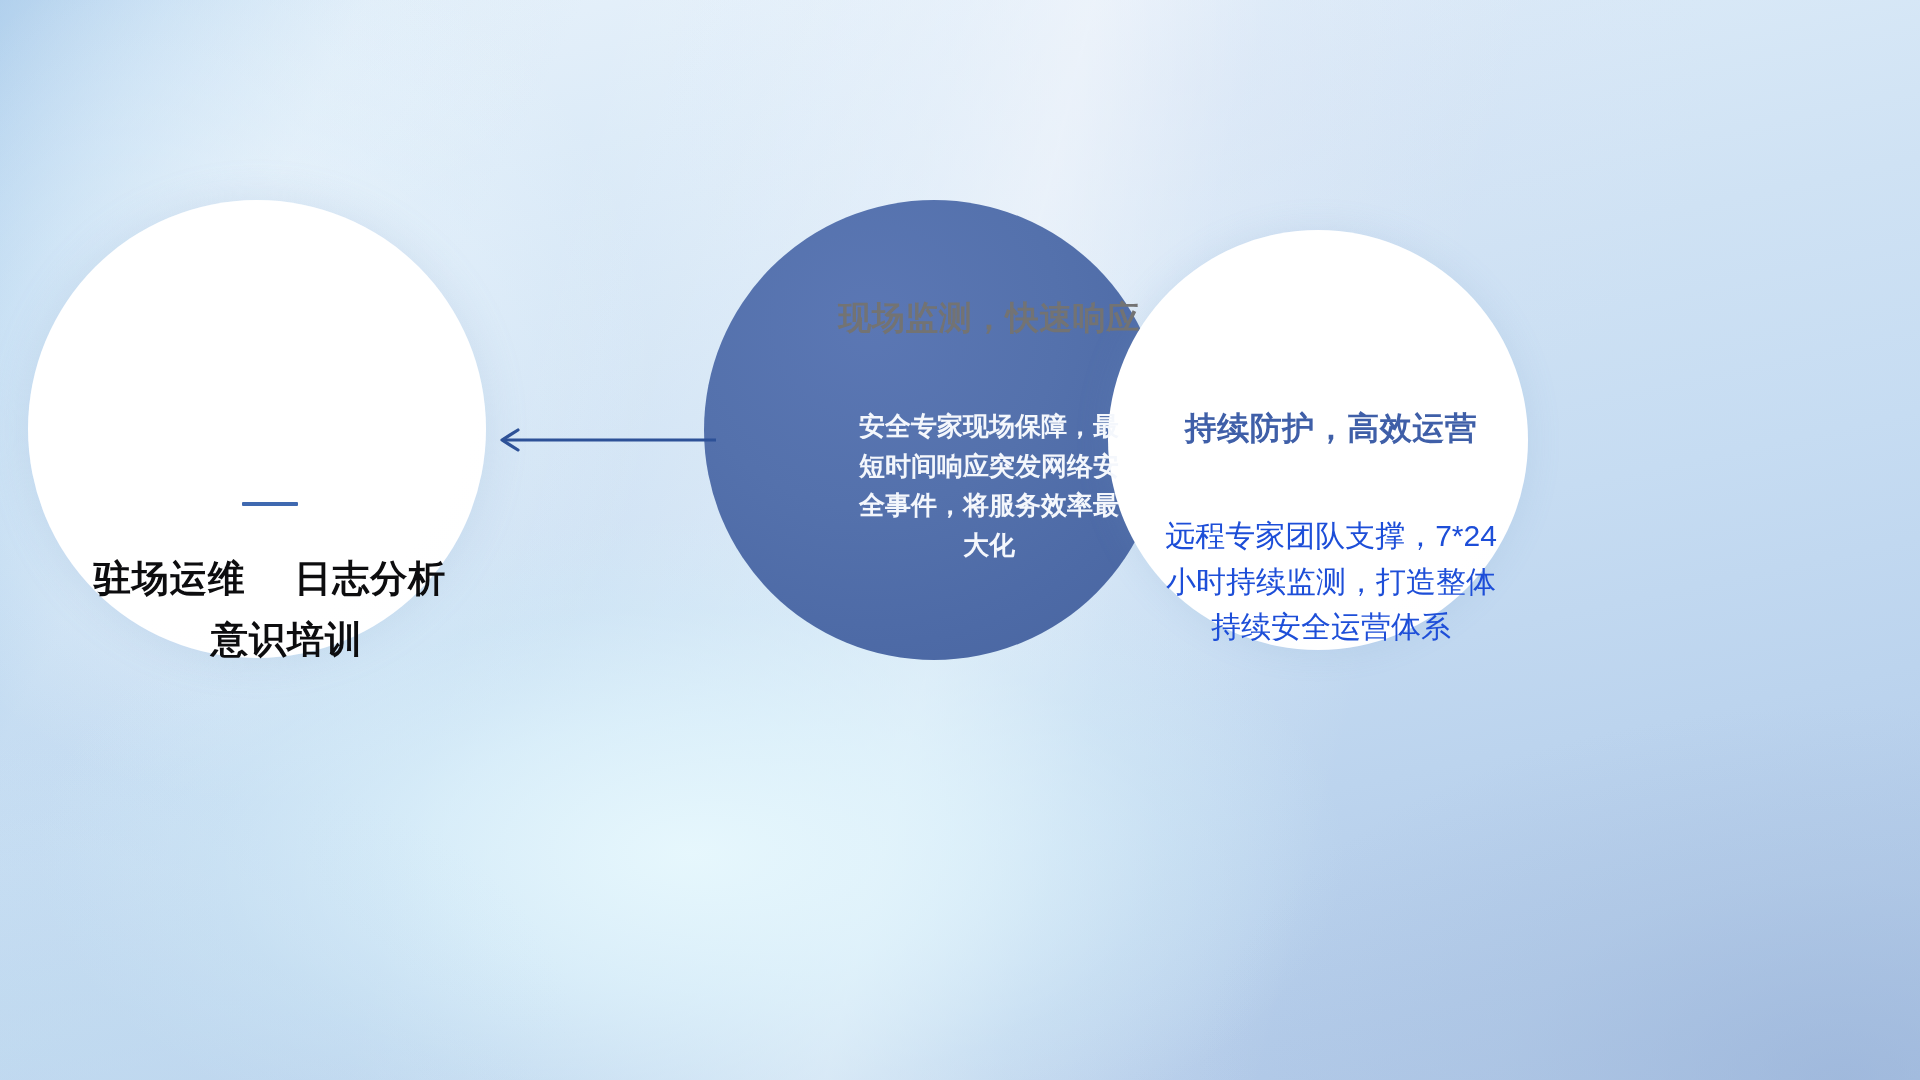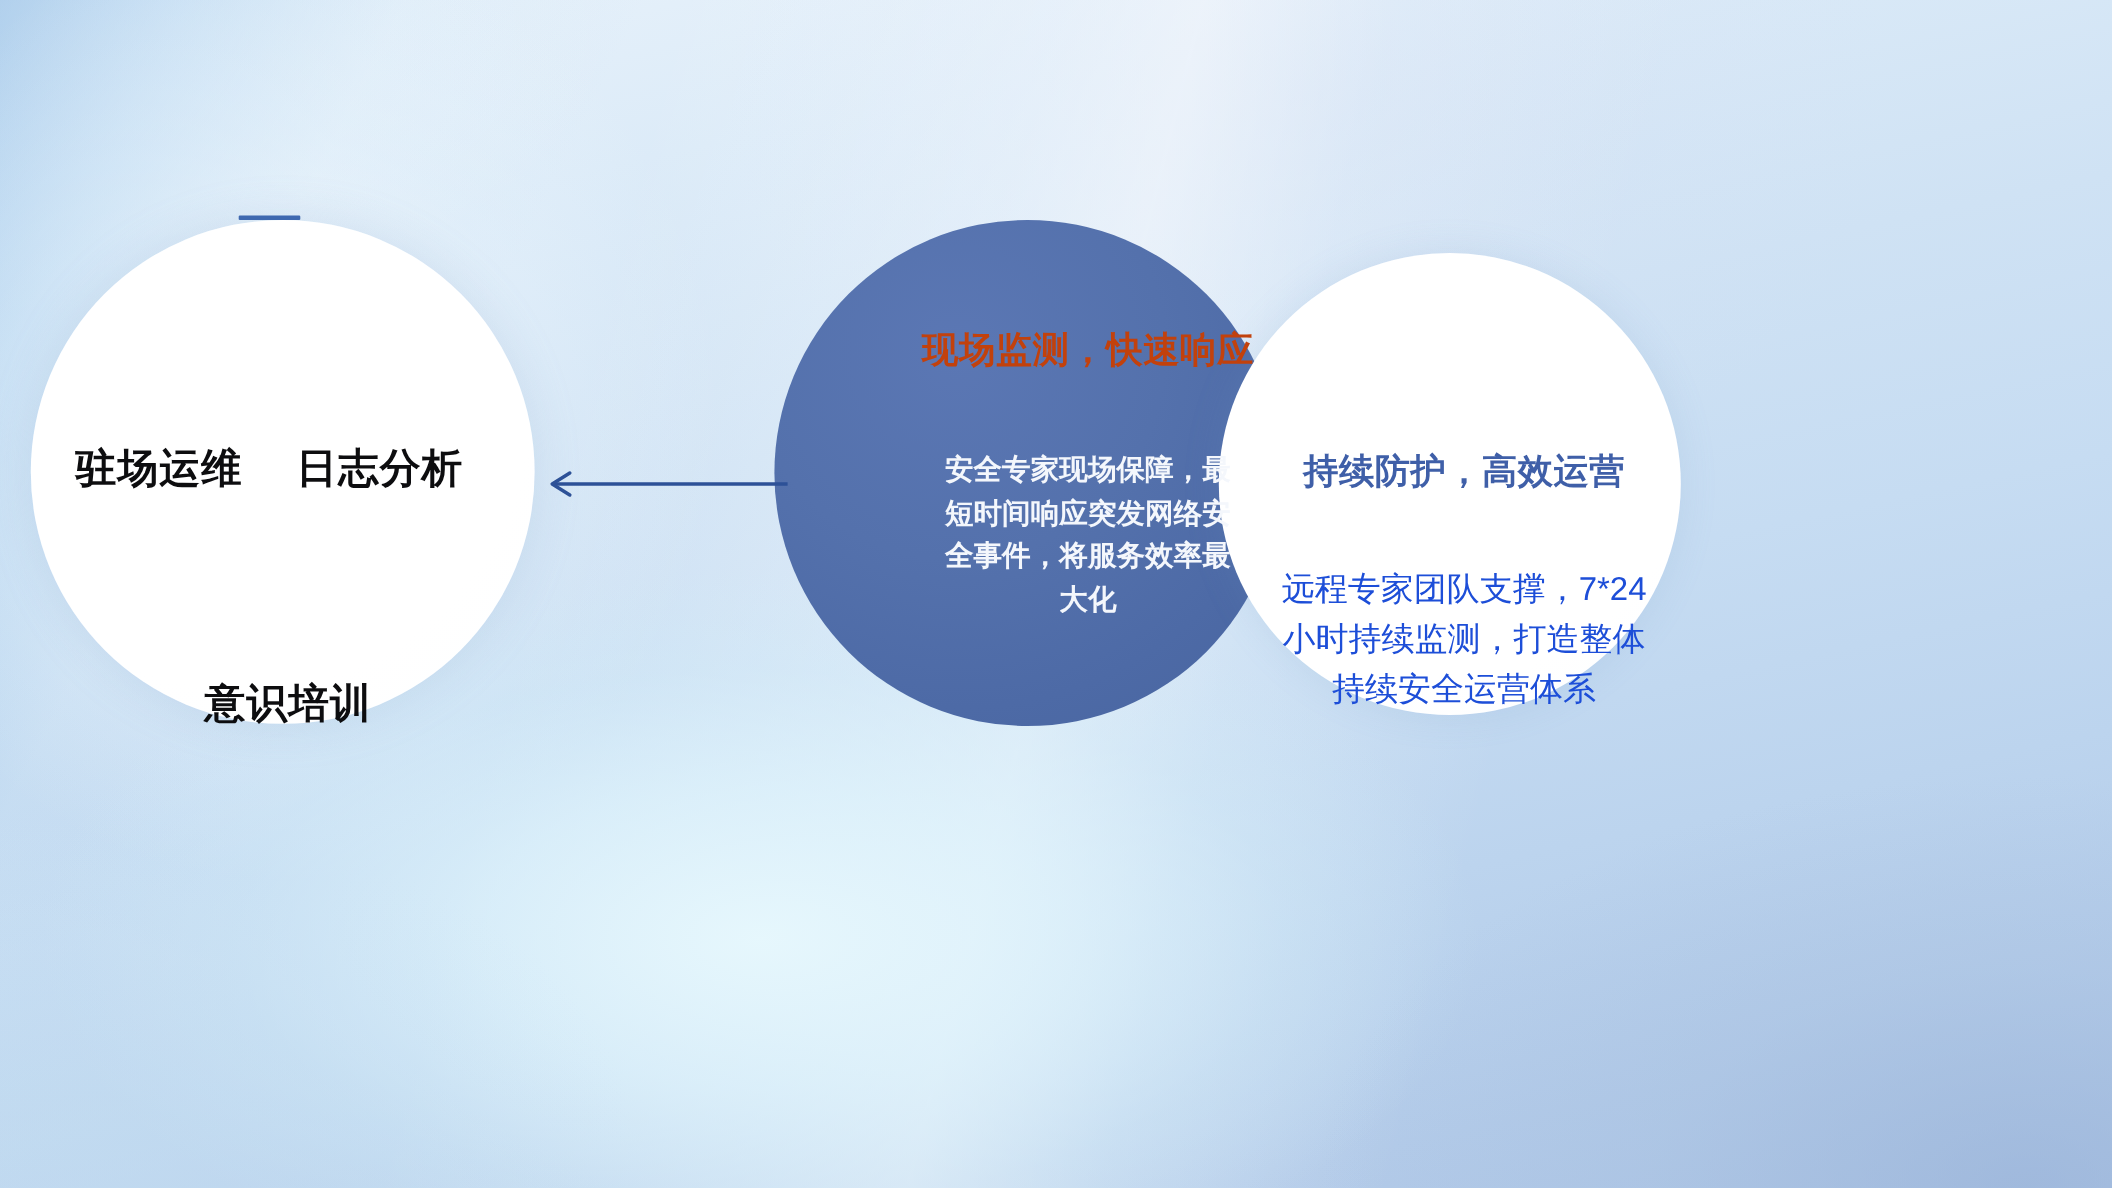--- a/index.html
+++ b/index.html
@@ -137,29 +137,29 @@
     width: 420px;
     height: 420px;
     background: radial-gradient(circle at 44% 32%, #ffffff 0%, #ffffff 70%, #fcfdff 100%);
     z-index: 4;
     box-shadow: 0 0 34px rgba(120,155,200,0.16);
   }
 
   
   #left-content {
     position: absolute;
-    left: 16px;
+    left: 41px;
     top: 200px;
     width: 458px;
     height: 458px;
     z-index: 6;
     display: flex;
     flex-direction: column;
     align-items: center;
-    justify-content: space-between;
+    justify-content: flex-end;
     text-align: center;
   }
   #left-dash {
     width: 56px;
     height: 4px;
     background: #3f69b0;
     border-radius: 1px;
     margin-bottom: 54px;
     margin-top: -4px;
   }
@@ -185,21 +185,21 @@
     z-index: 7;
     box-sizing: border-box;
     padding: 0 18px 0 128px;
     display: flex;
     flex-direction: column;
     align-items: center;
     justify-content: flex-start;
     text-align: center;
   }
   #mid-title {
-    color: #c2410c;
+    color: #737373;
     font-size: 33px;
     font-weight: bold;
     letter-spacing: 0.5px;
     white-space: nowrap;
     margin-top: 96px;
   }
   #mid-body {
     margin-top: 66px;
     color: #f4f7fc;
     font-size: 26px;

